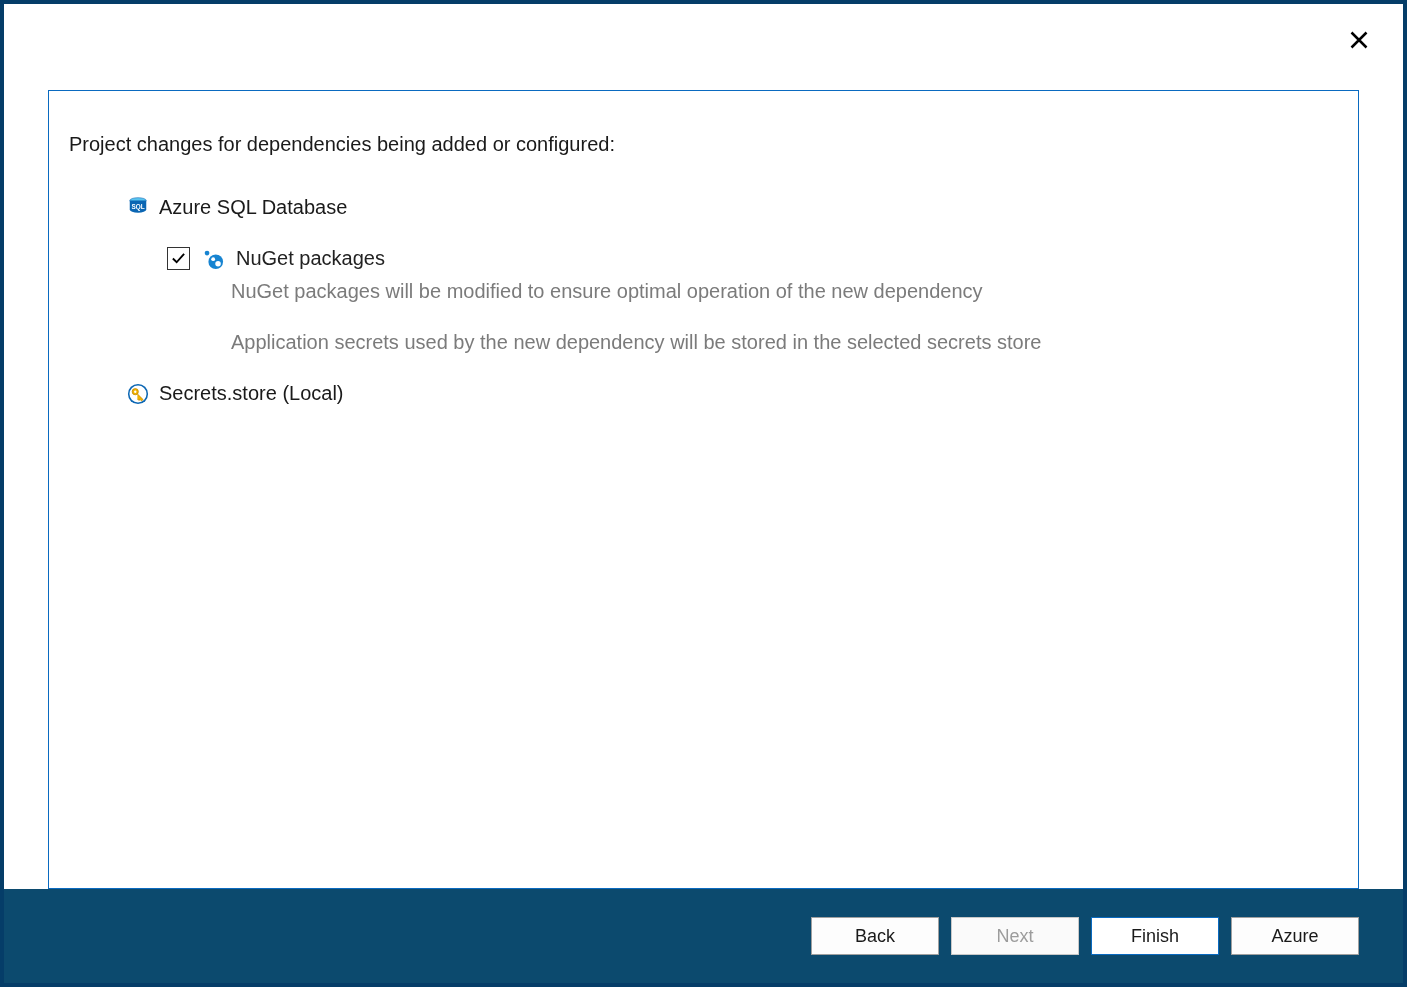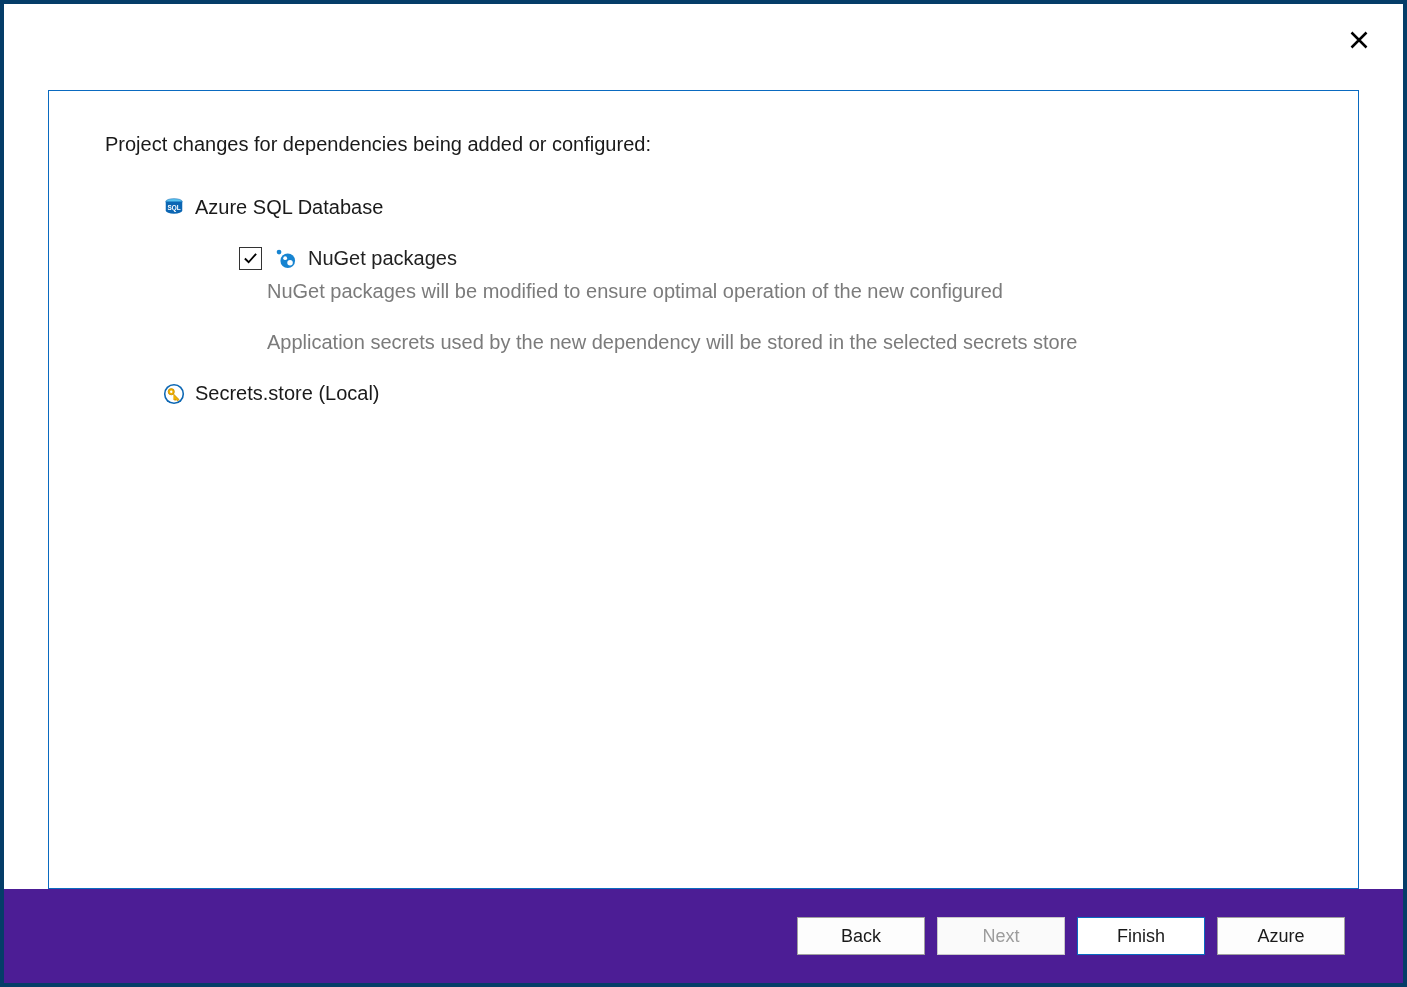--- a/index.html
+++ b/index.html
@@ -36,48 +36,47 @@
     font-size: 38px;
     font-weight: 300;
     color: #1a1a1a;
     letter-spacing: 0.2px;
   }
 
   .content-frame {
     margin: 86px 44px 0 44px;
     border: 1px solid #0a6ac0;
     flex: 1;
-    padding: 42px 36px 30px 56px;
+    padding: 42px 36px 30px 20px;
     overflow: auto;
   }
 
   .intro {
     font-size: 20px;
     color: #1a1a1a;
     margin-bottom: 40px;
   }
 
   .dependency {
     margin-left: 58px;
     display: flex;
-    align-items: flex-end;
+    align-items: flex-start;
     gap: 10px;
     font-size: 20px;
     margin-bottom: 28px;
   }
 
   .change-item {
     margin-left: 98px;
     margin-bottom: 28px;
   }
   .change-head {
     display: flex;
-    align-items: flex-start;
+    align-items: flex-end;
     gap: 12px;
-    margin-left: 36px;
   }
   .checkbox {
     width: 23px; height: 23px;
     border: 1.5px solid #333;
     display: inline-flex;
     align-items: center; justify-content: center;
     background: #fff;
   }
   .checkbox svg { width: 15px; height: 15px; }
   .change-title {
@@ -97,23 +96,23 @@
     align-items: center;
     gap: 10px;
     font-size: 20px;
     margin-top: 14px;
   }
 
   .icon20 { width: 22px; height: 22px; display:inline-flex; align-items:center; justify-content:center; }
   .icon20 svg { width: 22px; height: 22px; }
 
   .footer {
-    background: #4c1d95;
+    background: #0c4a6e;
     border-top: 0px solid #ddd;
-    padding: 28px 58px;
+    padding: 28px 44px;
     display: flex;
     justify-content: flex-end;
     gap: 12px;
   }
   .btn {
     min-width: 128px;
     height: 38px;
     border: 1px solid #a0a0a0;
     background: #fdfdfd;
     font-size: 18px;
@@ -172,21 +171,21 @@
         <span class="icon20">
           <svg viewBox="0 0 24 24">
             <circle cx="15" cy="15" r="8" fill="#1784d1"></circle>
             <circle cx="5.5" cy="5.5" r="2.6" fill="#1784d1"></circle>
             <circle cx="12.2" cy="12.2" r="2.1" fill="#fff"></circle>
             <circle cx="17.5" cy="17.3" r="3.0" fill="#fff"></circle>
           </svg>
         </span>
         <span class="change-title">NuGet packages</span>
       </div>
-      <div class="change-desc">NuGet packages will be modified to ensure optimal operation of the new configured</div>
+      <div class="change-desc">NuGet packages will be modified to ensure optimal operation of the new dependency</div>
     </div>
 
     <div class="change-item">
       <div class="change-desc">Application secrets used by the new dependency will be stored in the selected secrets store</div>
     </div>
 
     <div class="secrets-row">
       <span class="icon20">
         <svg viewBox="0 0 24 24">
           <circle cx="12" cy="12" r="11" fill="#0b66b3"></circle>

